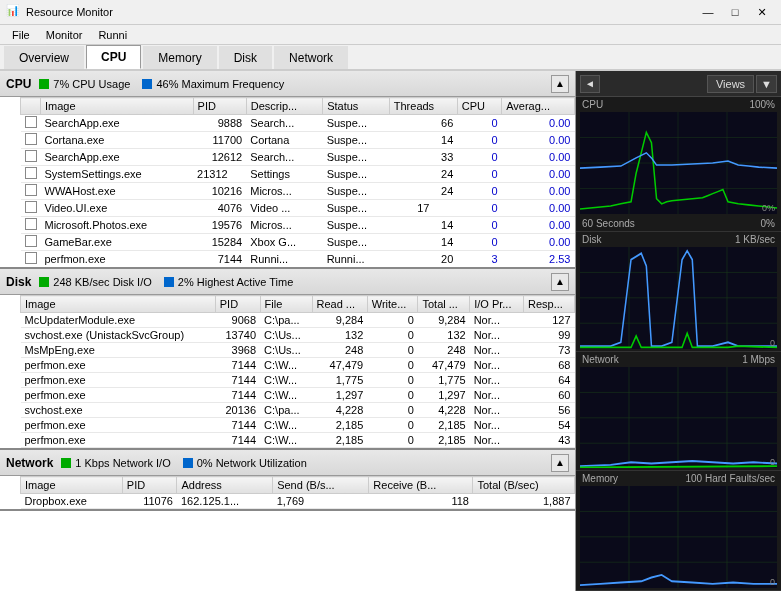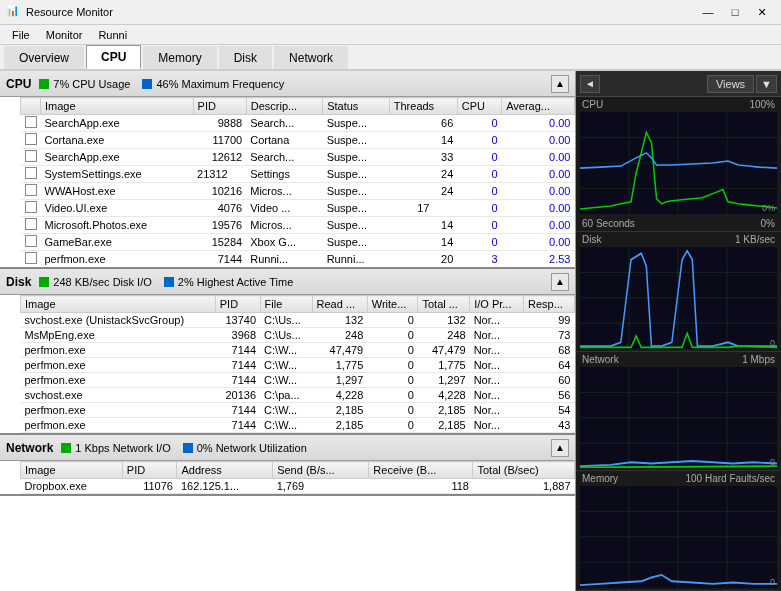--- a/index.html
+++ b/index.html
@@ -404,20 +404,30 @@
               <th>PID</th>
               <th>File</th>
               <th>Read ...</th>
               <th>Write...</th>
               <th>Total ...</th>
               <th>I/O Pr...</th>
               <th>Resp...</th>
             </tr>
           </thead>
           <tbody id="disk-tbody">
+          <tr>
+      <td>McUpdaterModule.exe</td>
+      <td style="text-align:right">9068</td>
+      <td>C:\pa...</td>
+      <td style="text-align:right">9,284</td>
+      <td style="text-align:right">0</td>
+      <td style="text-align:right">9,284</td>
+      <td>Nor...</td>
+      <td style="text-align:right">127</td>
+    </tr>
               <tr>
       <td>svchost.exe (UnistackSvcGroup)</td>
       <td style="text-align:right">13740</td>
       <td>C:\Us...</td>
       <td style="text-align:right">132</td>
       <td style="text-align:right">0</td>
       <td style="text-align:right">132</td>
       <td>Nor...</td>
       <td style="text-align:right">99</td>
     </tr>

